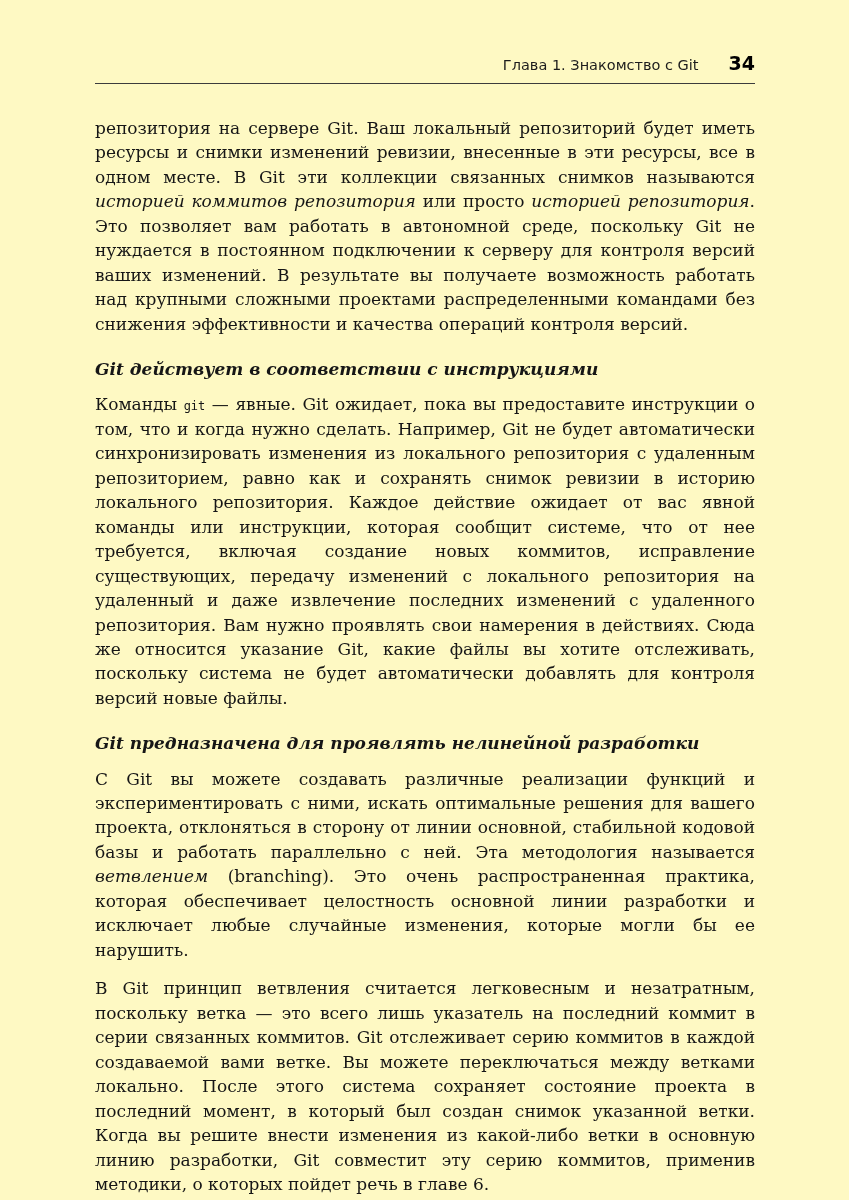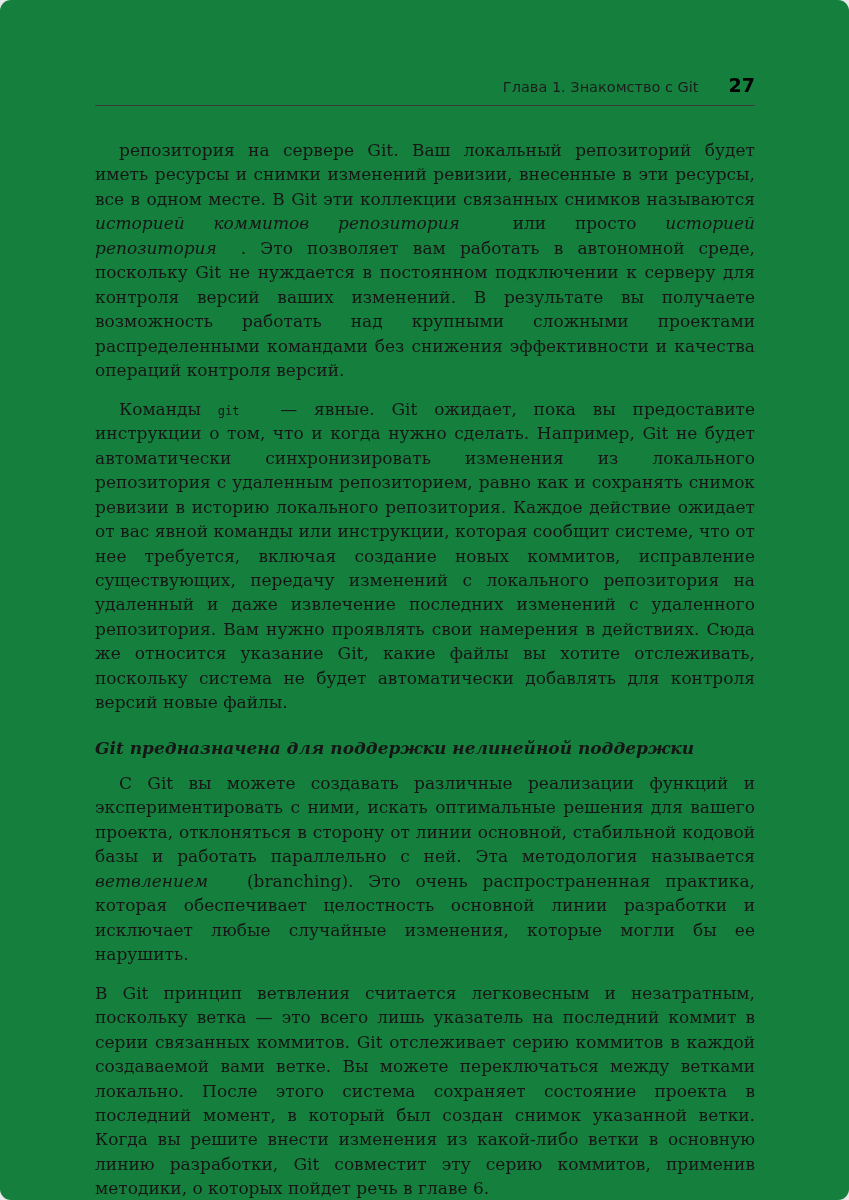--- a/index.html
+++ b/index.html
@@ -1,21 +1,20 @@
 <!DOCTYPE html>
 <html lang="ru"><head>
 <meta charset="utf-8">
 <style>
   html,body{margin:0;padding:0;background:#e9e9e9;}
   .page{
     width:849px;height:1200px;box-sizing:border-box;
-    margin:0 auto;background:#15803d;color:#161616;
-    padding:74px 94px 0 95px;
+    margin:0 auto;background:#fef9c3;color:#161616;
+    padding:52px 94px 0 95px;
     font-family:"DejaVu Serif","Liberation Serif",serif;
-    border-radius:11px;
   }
   
   .runhead{
     display:flex;justify-content:flex-end;align-items:baseline;gap:30px;
     font-family:"DejaVu Sans","Liberation Sans",sans-serif;
   }
   .runhead .chapter{font-size:14.5px;font-weight:500;color:#1d1d1d;}
   .runhead .pagenum{font-size:19px;font-weight:700;color:#000;}
   .rule{border:0;border-top:1.5px solid #3c3c3c;margin:9px 0 0 0;}
 
@@ -25,42 +24,43 @@
     font-size:17px;line-height:1.44;text-align:justify;
     margin:0 0 14px 0;hyphens:auto;
   }
   .indent{margin-left:23px;}
   h3.subhead{
     font-size:17px;font-style:italic;font-weight:700;
     margin:22px 0 12px 0;line-height:1.3;
   }
   .standalone{margin-top:20px;}
 
-  .seg-n{font-style:normal;margin-left:24px;}
+  .seg-n{font-style:normal;}
   .seg-i{font-style:italic;margin-top:44px;}
   .seg-m{font-family:"DejaVu Sans Mono","Liberation Mono",monospace;font-size:12px;}
 </style>
 </head>
 <body>
 
 <div class="page">
 
   <header class="runhead">
     <span class="chapter">Глава 1. Знакомство с Git</span>
-    <span class="pagenum">27</span>
+    <span class="pagenum">34</span>
   </header>
   <hr class="rule">
 
   <main>
 
     <p class="body indent"><span class="seg-n">репозитория на сервере Git. Ваш локальный репозиторий будет иметь ресурсы и снимки изменений ревизии, внесенные в эти ресурсы, все в одном месте. В Git эти коллекции связанных снимков называются </span><span class="seg-i">историей коммитов репозитория</span><span class="seg-n"> или просто </span><span class="seg-i">историей репозитория</span><span class="seg-n">. Это позволяет вам работать в автономной среде, поскольку Git не нуждается в постоянном подключении к серверу для контроля версий ваших изменений. В результате вы получаете возможность работать над крупными сложными проектами распределенными командами без снижения эффективности и качества операций контроля версий.</span></p>
 
+    <h3 class="subhead">Git действует в соответствии с инструкциями</h3>
 
     <p class="body indent"><span class="seg-n">Команды </span><span class="seg-m">git</span><span class="seg-n"> — явные. Git ожидает, пока вы предоставите инструкции о том, что и когда нужно сделать. Например, Git не будет автоматически синхронизировать изменения из локального репозитория с удаленным репозиторием, равно как и сохранять снимок ревизии в историю локального репозитория. Каждое действие ожидает от вас явной команды или инструкции, которая сообщит системе, что от нее требуется, включая создание новых коммитов, исправление существующих, передачу изменений с локального репозитория на удаленный и даже извлечение последних изменений с удаленного репозитория. Вам нужно проявлять свои намерения в действиях. Сюда же относится указание Git, какие файлы вы хотите отслеживать, поскольку система не будет автоматически добавлять для контроля версий новые файлы.</span></p>
 
-    <h3 class="subhead">Git предназначена для поддержки нелинейной поддержки</h3>
+    <h3 class="subhead">Git предназначена для проявлять нелинейной разработки</h3>
 
     <p class="body indent"><span class="seg-n">С Git вы можете создавать различные реализации функций и экспериментировать с ними, искать оптимальные решения для вашего проекта, отклоняться в сторону от линии основной, стабильной кодовой базы и работать параллельно с ней. Эта методология называется </span><span class="seg-i">ветвлением</span><span class="seg-n"> (branching). Это очень распространенная практика, которая обеспечивает целостность основной линии разработки и исключает любые случайные изменения, которые могли бы ее нарушить.</span></p>
 
     <p class="body standalone">В Git принцип ветвления считается легковесным и незатратным, поскольку ветка — это всего лишь указатель на последний коммит в серии связанных коммитов. Git отслеживает серию коммитов в каждой создаваемой вами ветке. Вы можете переключаться между ветками локально. После этого система сохраняет состояние проекта в последний момент, в который был создан снимок указанной ветки. Когда вы решите внести изменения из какой-либо ветки в основную линию разработки, Git совместит эту серию коммитов, применив методики, о которых пойдет речь в главе 6.</p>
 
   </main>
 </div>
 
 </body></html>

